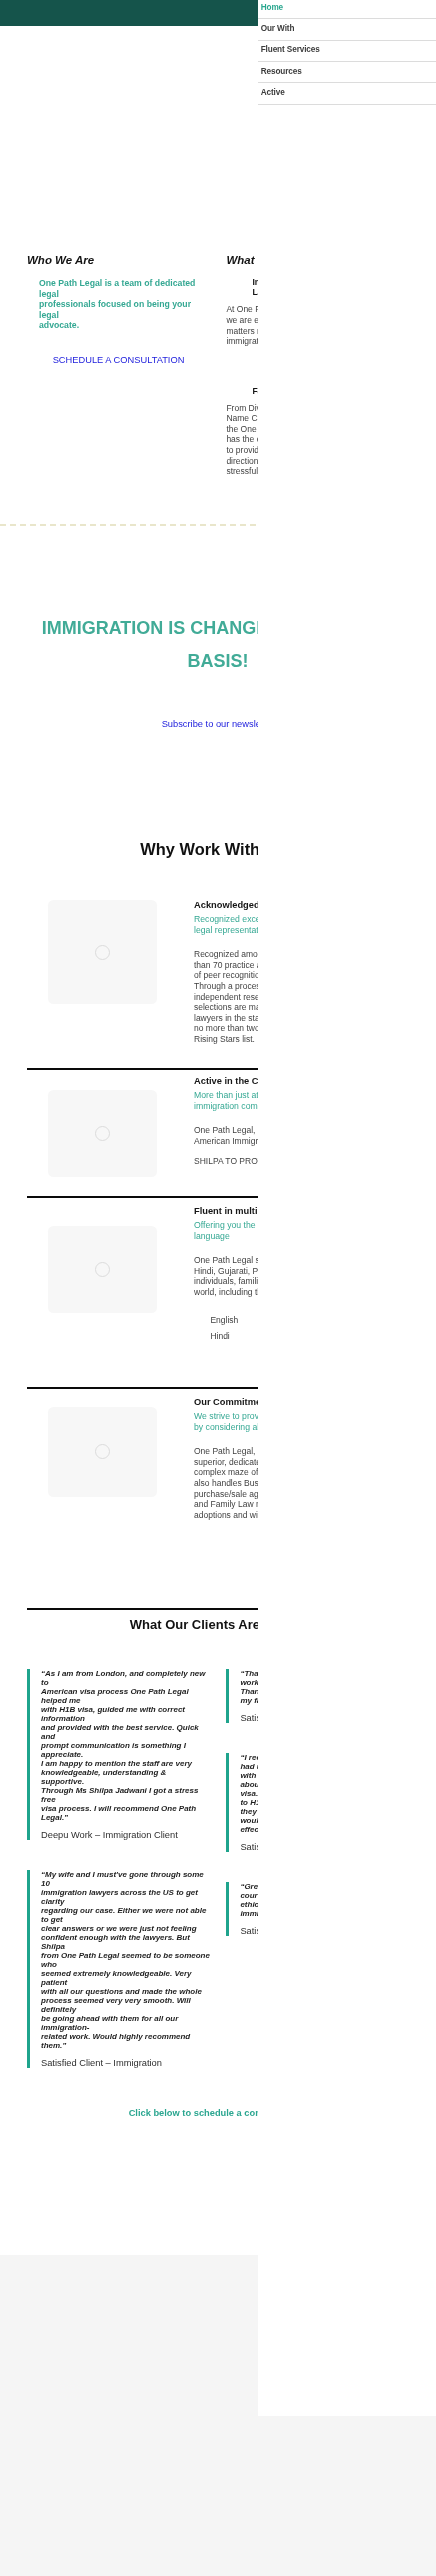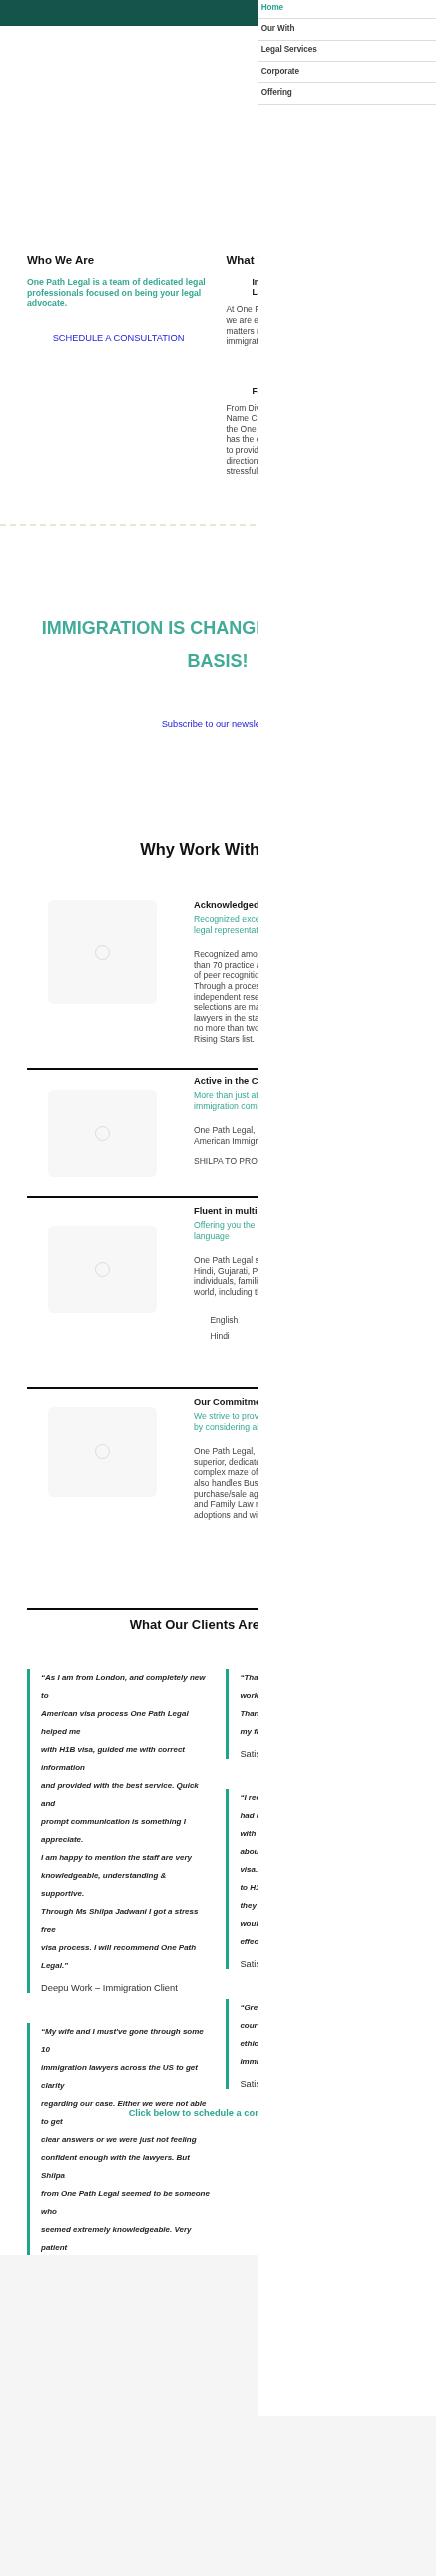--- a/index.html
+++ b/index.html
@@ -6,22 +6,22 @@
   body{font-family:"Liberation Sans", sans-serif; background:#ffffff;}
   .page{position:relative; width:436px; height:2576px; overflow:hidden; background:#fff;}
 
   
   .underlay{position:absolute; inset:0; width:436px;}
 
   .ml{white-space:pre-line;}
 
   
   .two-col{position:absolute; left:27px; top:254px; width:382px; display:grid; grid-template-columns:183px 183px; column-gap:16.4px;}
-  .sec-h2{font-size:11.5px; font-weight:bold; color:#141414; margin:0 0 11px 0;}
-  .lead{color:#35a893; font-weight:bold; font-size:8.7px; line-height:10.6px; margin:0;}
+  .sec-h2{font-size:11.5px; font-weight:bold; color:#141414; margin:0 0 11px 0;font-style:italic;}
+  .lead{color:#35a893; font-weight:bold; font-size:8.7px; line-height:10.6px; margin:12px;}
   .body-p{color:#3f3f3f; font-size:8.5px; line-height:10.6px; margin:14px 0 0 0;}
   .cta-wrap{text-align:center; margin-top:24px;}
   .link-blue{color:#2121dd; text-decoration:none; font-size:9.3px;}
   .wwd-title{font-weight:bold; color:#141414; font-size:8.5px; line-height:10.4px; padding-left:26px; margin:0 0 6.5px 0;}
   .wwd-body{color:#3f3f3f; font-size:8.5px; line-height:10.6px; margin:0 0 0 0;}
   .wwd-gap{height:39px;}
 
   
   .dashed-hr{position:absolute; left:0; top:524px; width:436px; border-top:2.2px dashed #e9e6cb;}
 
@@ -41,21 +41,21 @@
   .f-body{color:#3f3f3f; font-size:8.5px; line-height:10.6px; margin:14px 0 0 0;}
   .f-caps{color:#3f3f3f; font-size:8.5px; margin:9.8px 0 0 0;}
   .lang-list{list-style:none; margin:14px 0 0 0; padding:0 0 0 16.4px;}
   .lang-list li{font-size:8.5px; color:#3f3f3f; padding:3.3px 0;}
   .fdiv{position:absolute; left:27px; width:382px; border-top:2.2px solid #0a0a0a;}
 
   
   .clients-h{position:absolute; left:27px; top:1617px; width:382px; text-align:center; font-size:13px; font-weight:bold; color:#111;}
   .tgrid{position:absolute; left:27px; top:1669px; width:382px; display:grid; grid-template-columns:183px 183px; column-gap:16.4px; align-items:start;}
   .tst{border-left:3.8px solid #1fa48d; padding-left:11px; margin:0;}
-  .t-quote{font-size:8px; font-weight:bold; font-style:italic; color:#1f1f1f; line-height:18px; margin:0;}
+  .t-quote{font-size:8px; font-weight:bold; font-style:italic; color:#1f1f1f; line-height:9px; margin:0;}
   .t-attr{font-size:9.3px; color:#2e2e2e; margin-top:7.6px;}
   .mt-gap{margin-top:30.5px;}
 
   .cta-bottom{position:absolute; left:27px; top:2108px; width:382px; text-align:center; color:#2ba690; font-weight:bold; font-size:9.3px;}
 
   .footer-gray{position:absolute; left:0; top:2255px; width:436px; height:321px; background:#f5f5f5;}
 
   
   .header-bar{position:absolute; left:0; top:0; width:258px; height:26px; background:#15544b; z-index:11;}
   .nav-panel{position:absolute; left:258px; top:0; width:178px; height:2416px; background:#ffffff; z-index:10;}
@@ -249,22 +249,22 @@
 
     <div class="cta-bottom">Click below to schedule a consultation...</div>
 
     <div class="footer-gray"></div>
   </div>
 
   <div class="nav-panel">
     <ul class="nav-list">
       <li class="active">Home</li>
       <li>Our With</li>
-      <li>Legal Services</li>
-      <li>Corporate</li>
-      <li>Offering</li>
+      <li>Fluent Services</li>
+      <li>Resources</li>
+      <li>Active</li>
     </ul>
   </div>
 
   <div class="header-bar"></div>
 
 </div>
 
 
 </body></html>

